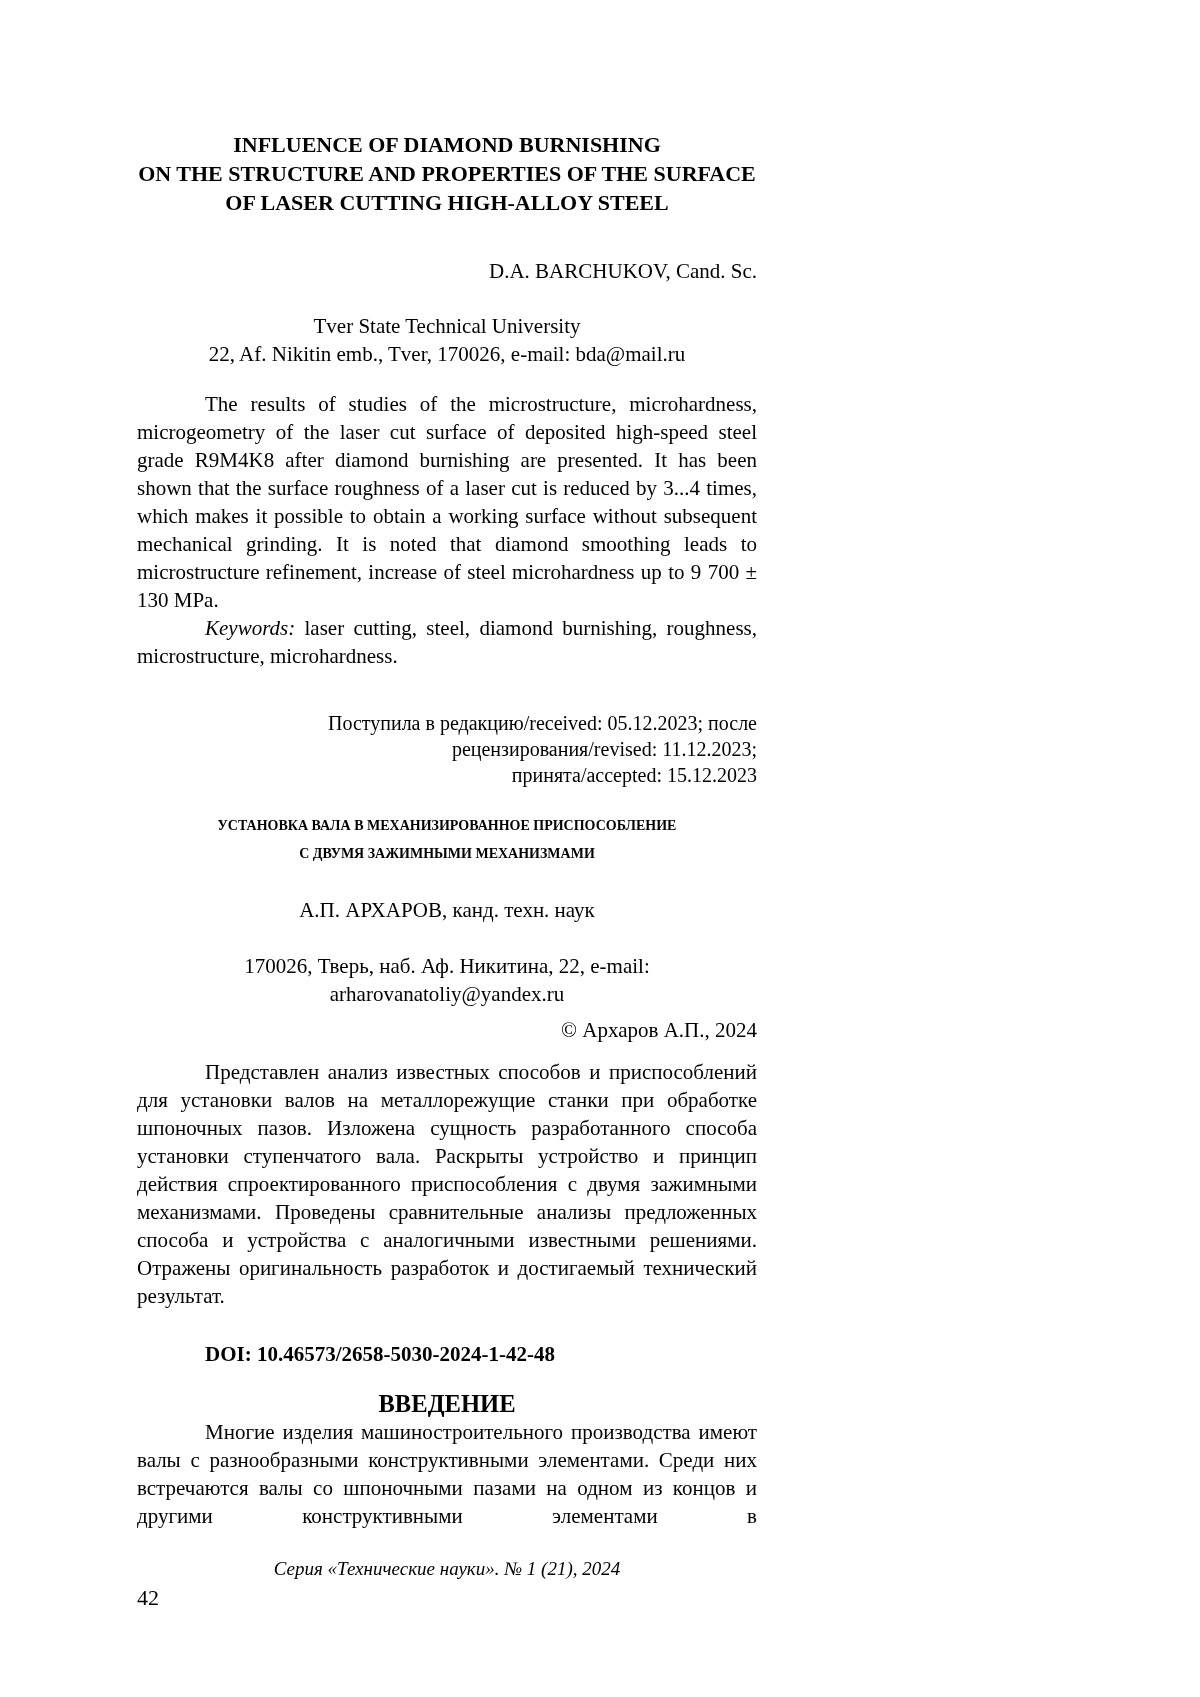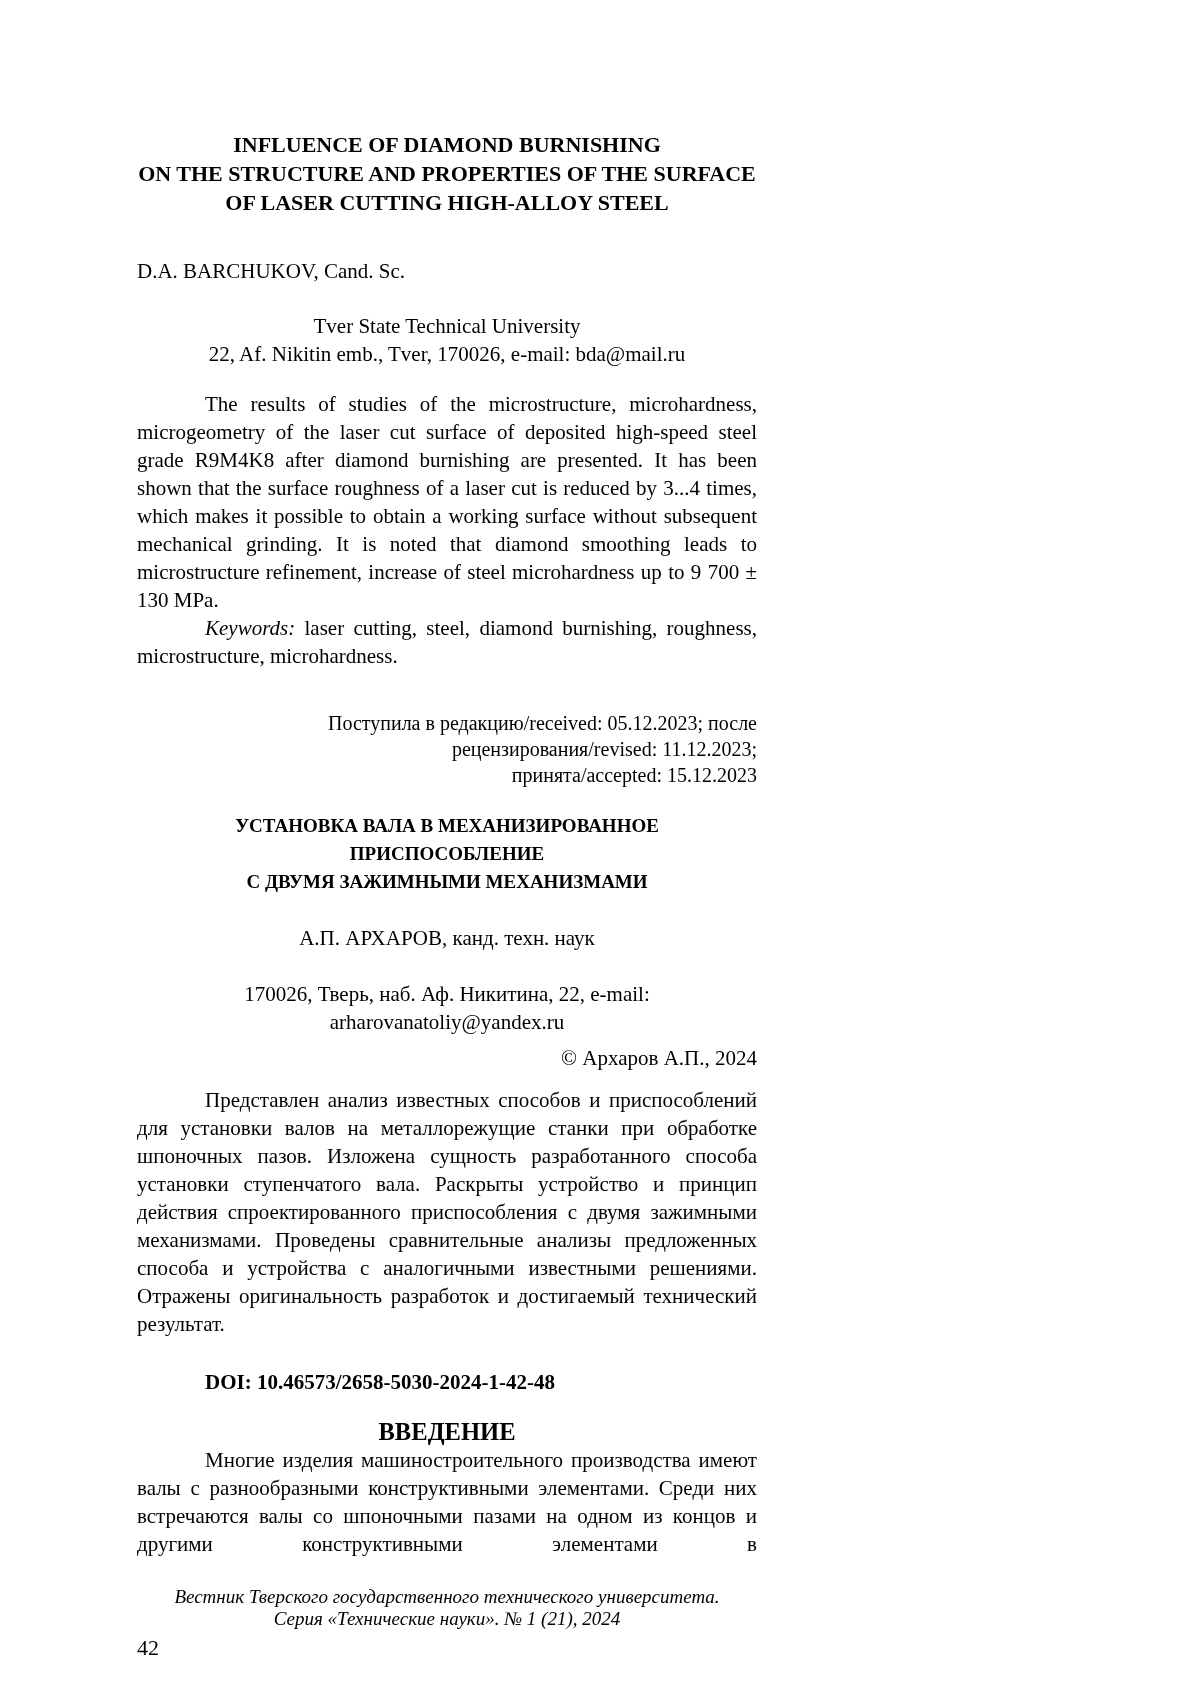--- a/index.html
+++ b/index.html
@@ -12,27 +12,27 @@
     color: #000000;
     font-family: "Liberation Serif", "DejaVu Serif", serif;
     font-size: 21px;
     line-height: 28px;
     overflow: hidden;
   }
   .content { padding-left: 137px; padding-right: 215px; }
   .ital { font-style: italic; }
 
   .title-en { margin-top: 130px; font-size: 22px; line-height: 29px; font-weight: bold; text-align: center; }
-  .author-en { margin-top: 40px; text-align: left; }
+  .author-en { margin-top: 40px; text-align: right; }
   .affil-en { margin-top: 27px; text-align: center; }
   .abstract-en { margin-top: 22px; }
   .para { text-align: justify; text-indent: 68px; }
   .received { margin-top: 40px; text-align: right; font-size: 20px; line-height: 26px; }
   .udc { margin-top: 82px; }
-  .title-ru { margin-top: 24px; font-size: 19px; line-height: 28px; font-weight: bold; text-align: center; }
+  .title-ru { margin-top: 24px; font-size: 14px; line-height: 28px; font-weight: bold; text-align: center; }
   .author-ru { margin-top: 28px; text-align: center; }
   .affil-ru { margin-top: 28px; text-align: center; }
   .copyright { margin-top: 8px; text-align: right; }
   .abstract-ru { margin-top: 14px; }
   .doi { margin-top: 30px; font-weight: bold; text-indent: 68px; }
   .intro-heading { margin-top: 22px; text-align: center; font-weight: bold; }
   .intro-para { text-align: justify; text-align-last: justify; text-indent: 68px; }
   .footer { margin-top: 28px; text-align: center; font-style: italic; font-size: 19px; line-height: 22px; }
   .pagenum { margin-top: 4px; font-size: 22px; text-align: left; }
 </style>
@@ -83,20 +83,19 @@
       <p class="para">Представлен анализ известных способов и приспособлений для установки валов на металлорежущие станки при обработке шпоночных пазов. Изложена сущность разработанного способа установки ступенчатого вала. Раскрыты устройство и принцип действия спроектированного приспособления с двумя зажимными механизмами. Проведены сравнительные анализы предложенных способа и устройства с аналогичными известными решениями. Отражены оригинальность разработок и достигаемый технический результат.</p>
     </div>
 
     <p class="doi">DOI: 10.46573/2658-5030-2024-1-42-48</p>
 
     <h3 class="intro-heading">ВВЕДЕНИЕ</h3>
 
     <p class="intro-para">Многие изделия машиностроительного производства имеют валы с разнообразными конструктивными элементами. Среди них встречаются валы со шпоночными пазами на одном из концов и другими конструктивными элементами в</p>
 
     <div class="footer">
-      <p>Вестник Тверского государственного технического университета.</p>
       <p>Серия «Технические науки». № 1 (21), 2024</p>
     </div>
 
     <p class="pagenum">42</p>
 
   </div>
 </div>
 
 </body></html>

